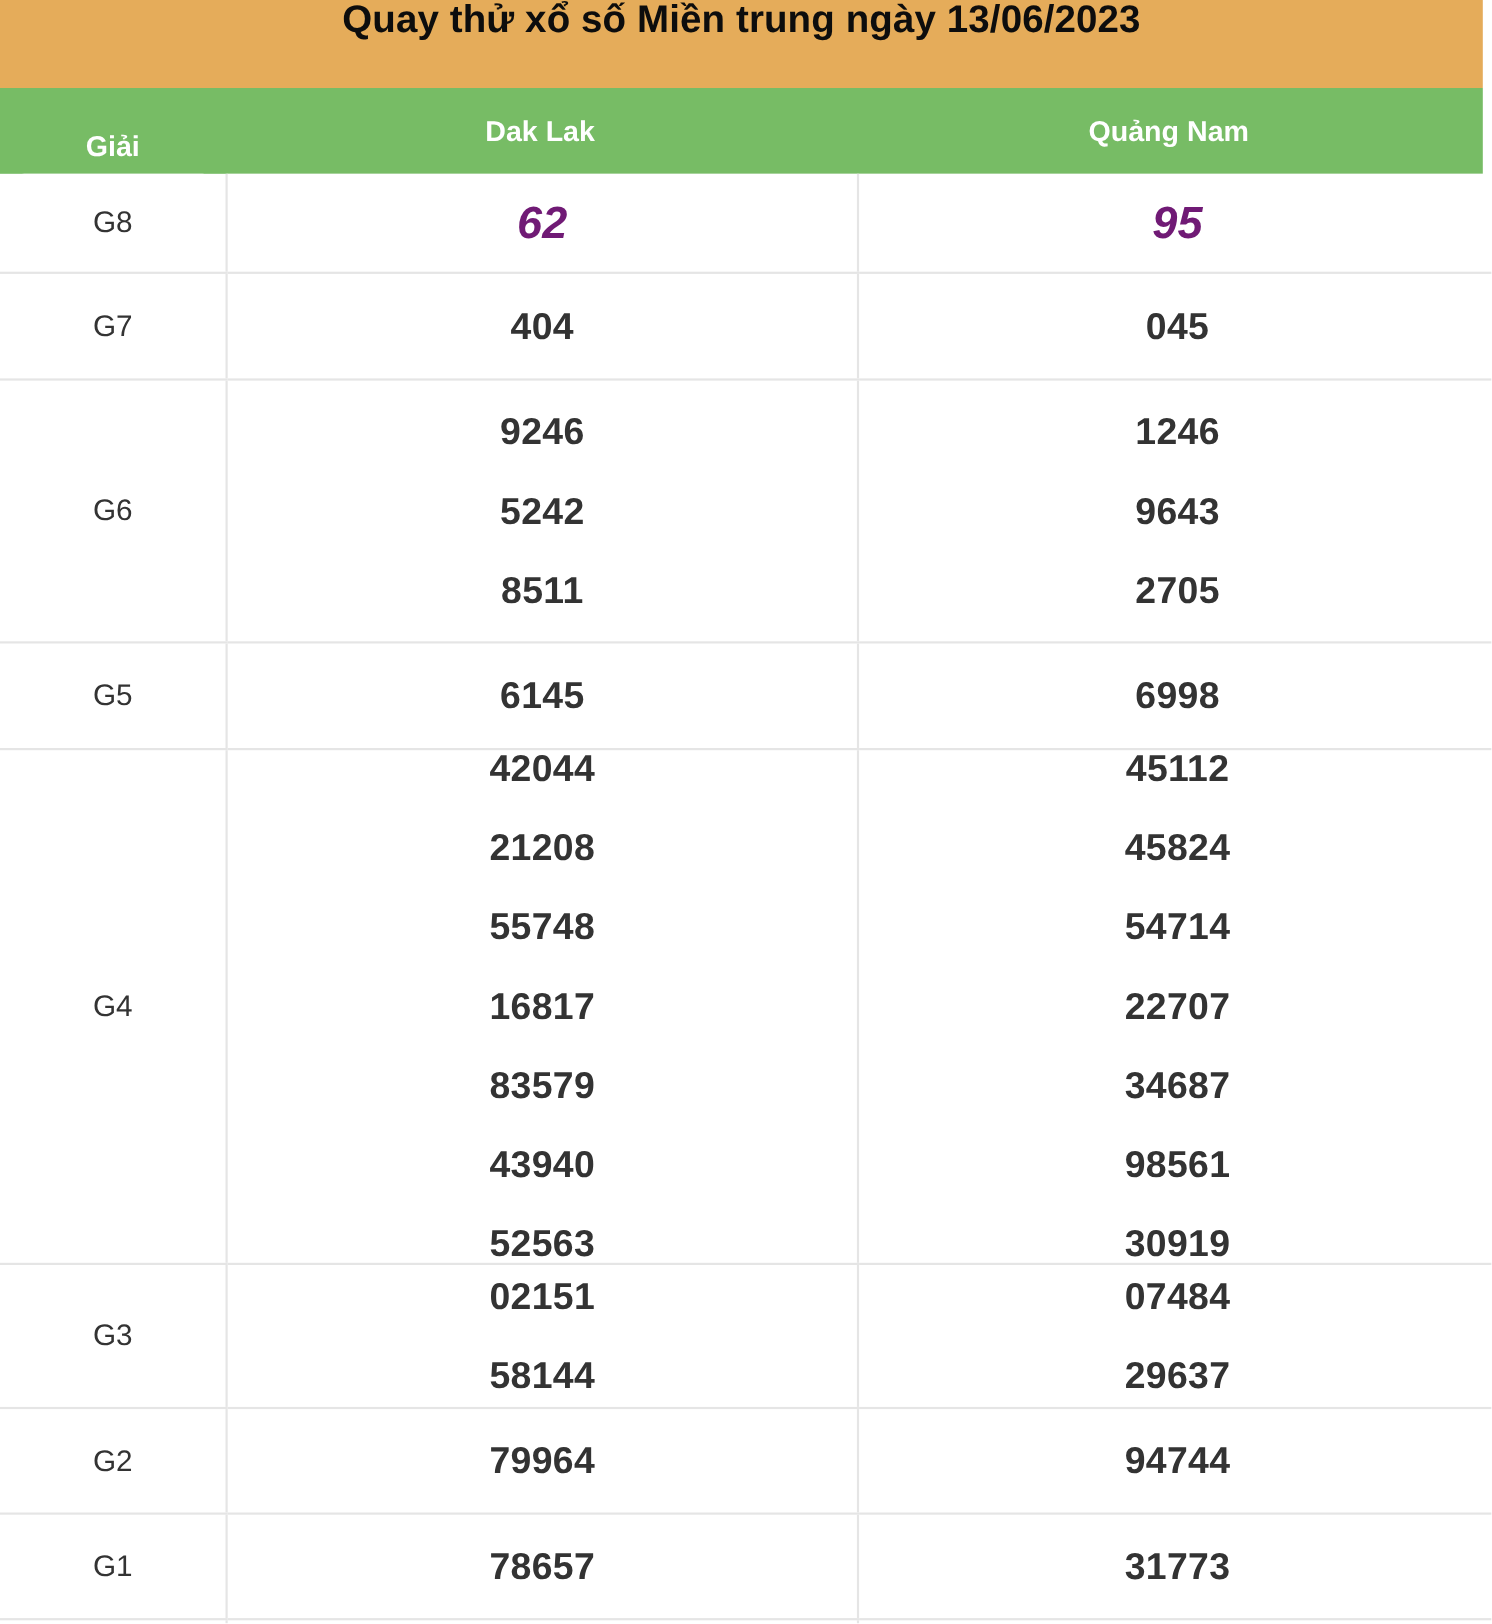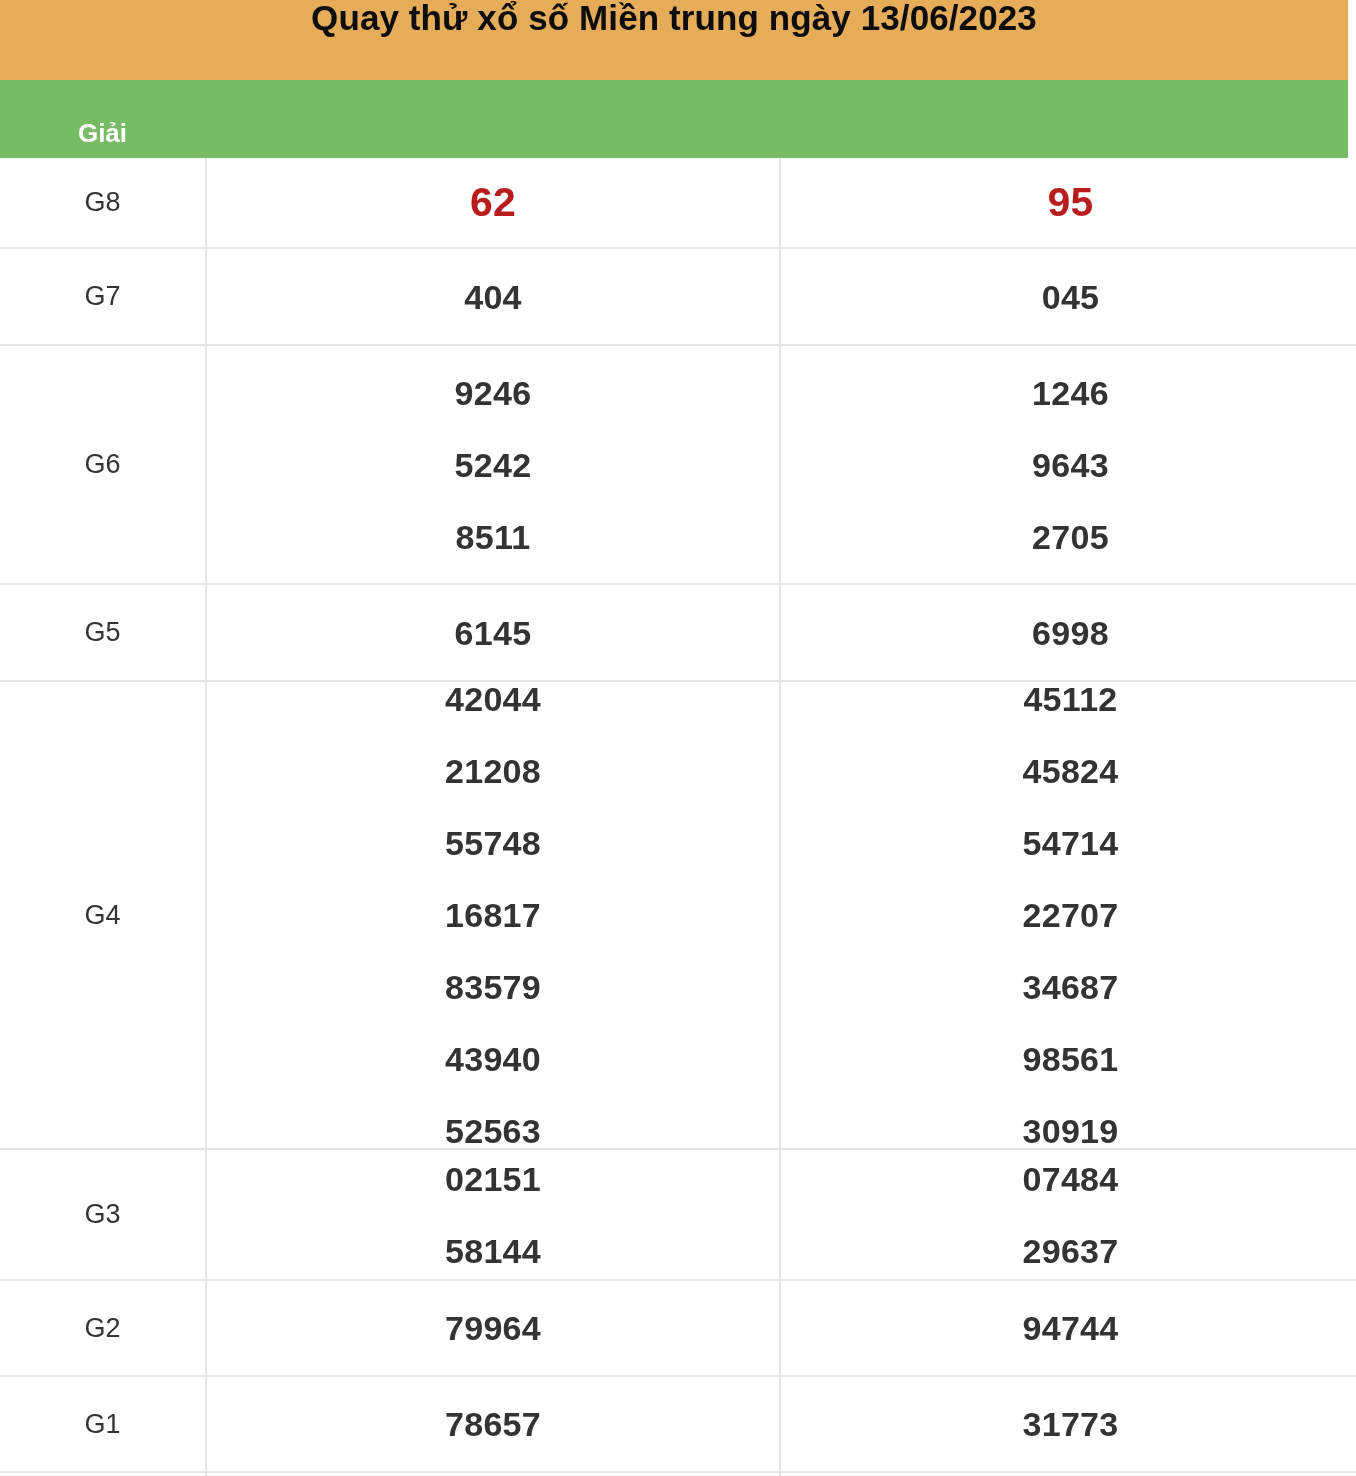--- a/index.html
+++ b/index.html
@@ -97,21 +97,22 @@
   }
   .num {
     color: #333333;
     font-size: 34px;
     font-weight: bold;
     line-height: 1;
     letter-spacing: 0.3px;
     white-space: nowrap;
   }
   .num.hl {
-    color: #b91c1c;
+    color: #701a75;
+    font-style: italic;
   }
   .num.big {
     font-size: 41px;
   }
 
   
   .r-h90  { height: 90px; }
   .r-h97  { height: 97px; }
   .r-h239 { height: 239px; }
   .r-h431 { height: 431px; }
@@ -125,20 +126,22 @@
 <body>
 
 <div class="page">
 
   <div class="title-bar">
     <div class="title-text">Quay thử xổ số Miền trung ngày 13/06/2023</div>
   </div>
 
   <div class="col-header">
     <div class="ch-cell ch-prize">Giải</div>
+    <div class="ch-cell ch-c1">Dak Lak</div>
+    <div class="ch-cell ch-c2">Quảng Nam</div>
   </div>
 
   <table class="tbl">
     <tbody id="tbody">
         <tr class="r-h90">
           <td class="c-prize">G8</td>
           <td class="c-val c-val-1">
             <div class="nums">
               <div class="num hl big">62</div>
             </div>

